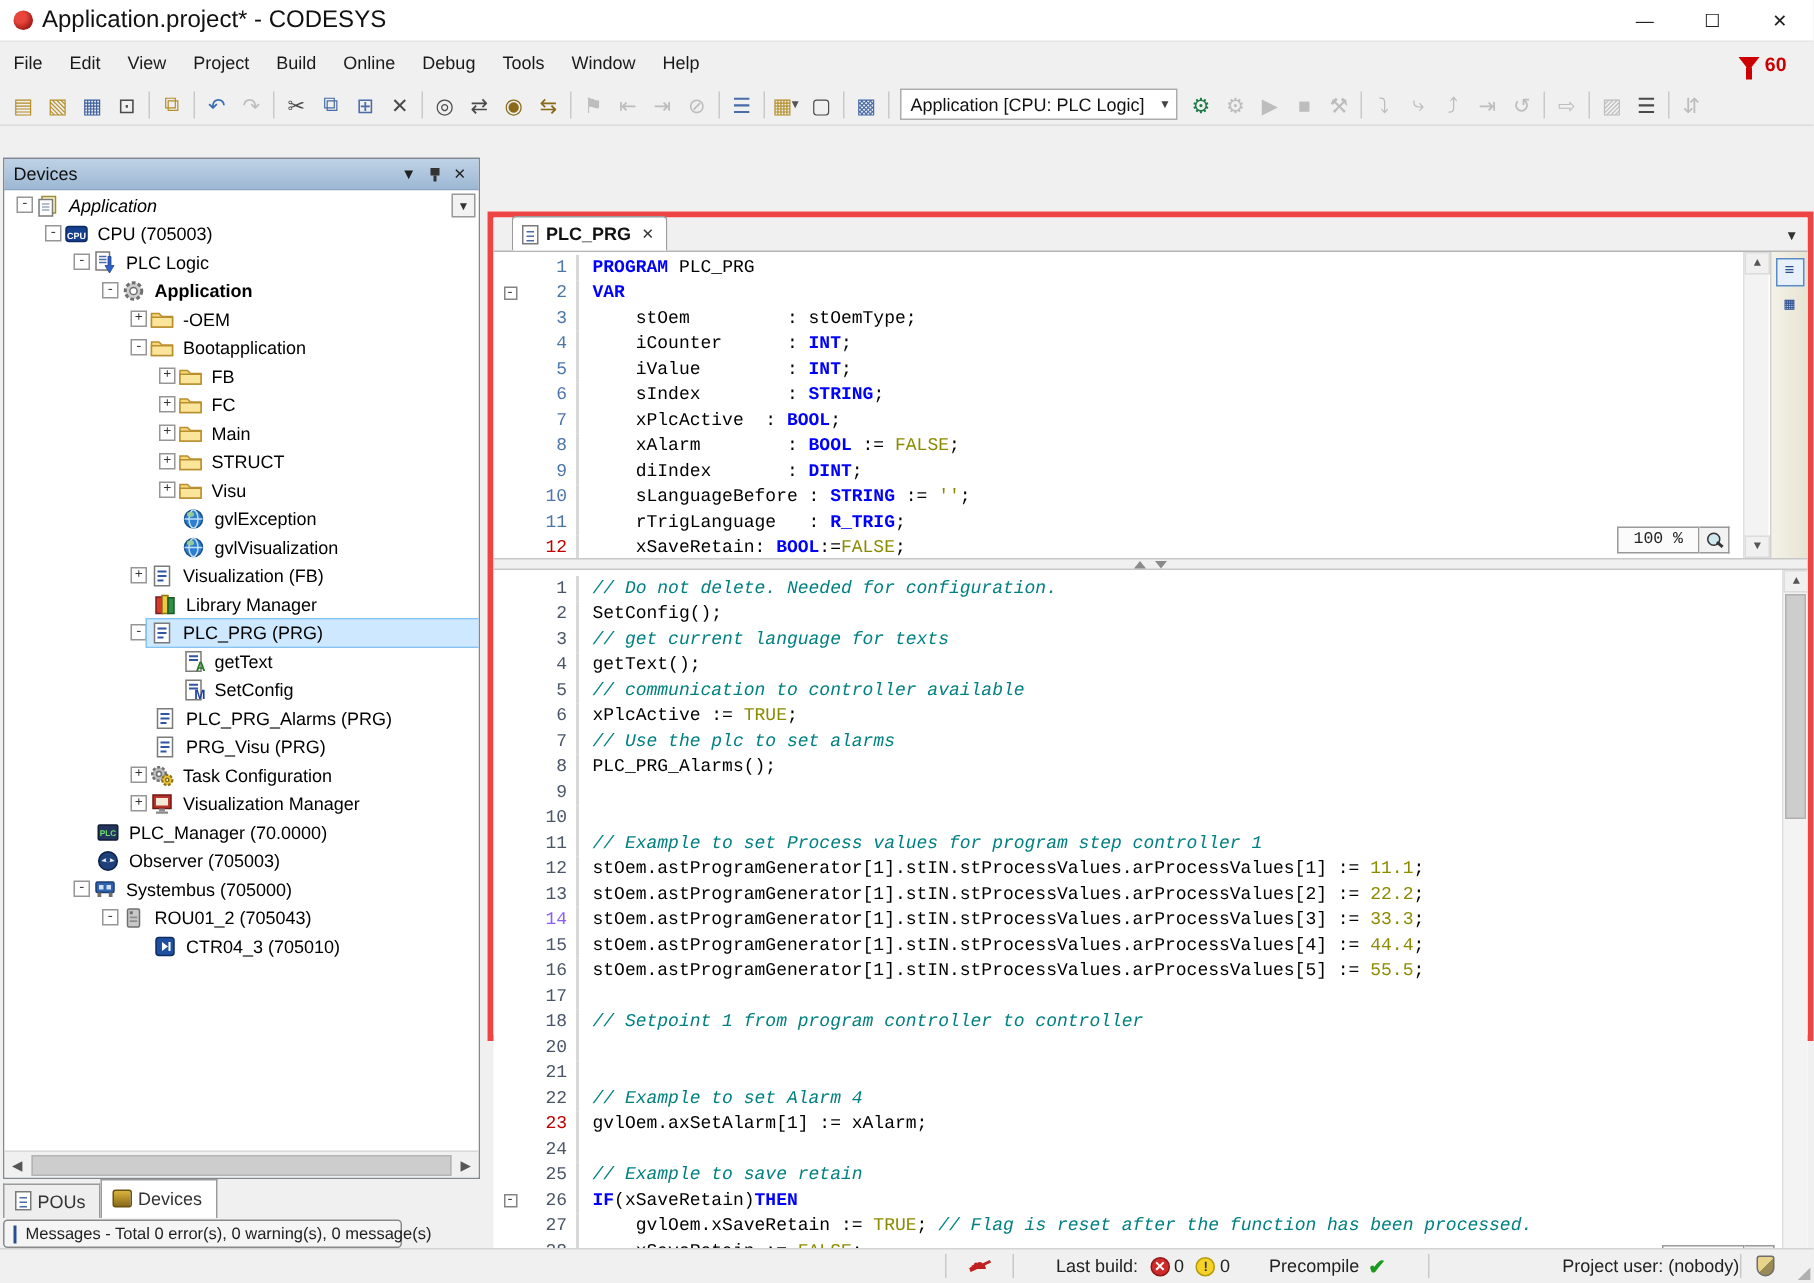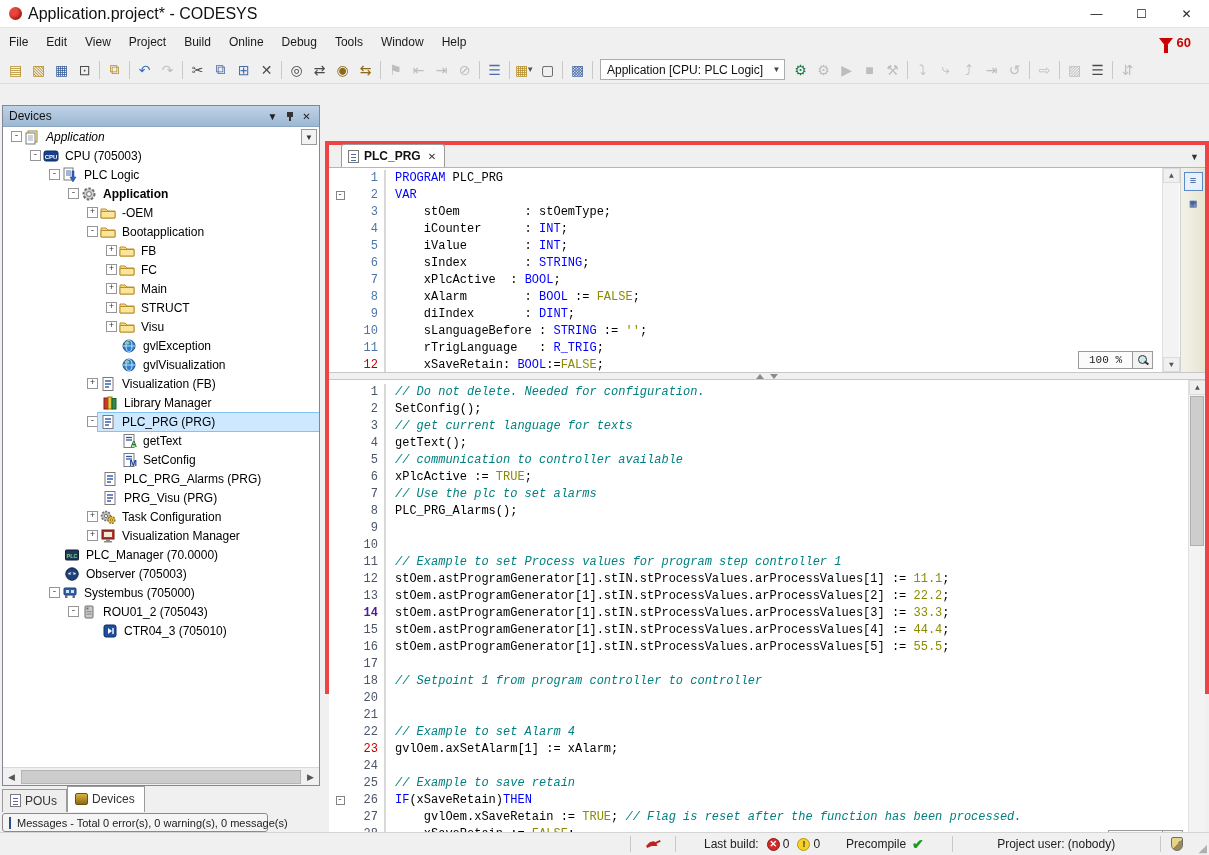--- a/index.html
+++ b/index.html
@@ -71,21 +71,21 @@
   #doc-tab-label { font-size:12px; font-weight:bold; color:#111; }
   #tab-close { font-size:10px; color:#333; margin-left:2px; }
   #tab-list-arrow { position:absolute; right:6px; bottom:5px; font-size:9px; color:#333; }
 
   .code-font { font-family:"Liberation Mono",monospace; font-size:12px; line-height:17px; }
   .code-line { height:17px; display:flex; white-space:pre; position:relative; }
   .fold-col { width:22px; flex:none; display:flex; align-items:center; justify-content:center; }
   .fold-box { width:9px; height:9px; border:1px solid #848484; font-size:9px; line-height:7px; text-align:center; color:#333; background:#fff; font-family:"Liberation Mono",monospace; }
   .num-col { width:33px; flex:none; text-align:right; padding-right:6px; }
   .code-text { padding-left:9px; border-left:2px solid #d8d8d8; flex:1; overflow:hidden; }
-  .kw { color:#0000ff; font-weight:normal; }
+  .kw { color:#0000ff; font-weight:bold; }
   .id { color:#000000; }
   .lit { color:#8b8b00; }
   .com { color:#008080; font-style:italic; }
   .red-underline { position:absolute; left:66px; top:15px; height:4px; background:#d41414; border-radius:2px; }
 
   #decl-section { position:absolute; left:0; top:23px; width:100%; height:204px; background:#fff; overflow:hidden; }
   #decl-lines { position:absolute; left:0; top:2px; right:49px; }
   #decl-scrollbar { position:absolute; right:26px; top:0; width:17px; height:100%; background:#f3f3f3; border-left:1px solid #e0e0e0; }
   #view-strip { position:absolute; right:0; top:0; width:25px; height:100%; background:linear-gradient(90deg,#f4f2e8,#e7e4d3); border-left:1px solid #cfcfcf; display:flex; flex-direction:column; align-items:center; padding-top:4px; gap:4px; }
   .strip-btn { width:19px; height:19px; display:flex; align-items:center; justify-content:center; font-size:11px; color:#2a4d8f; border:1px solid transparent; }
@@ -686,21 +686,21 @@
         <div class="code-line"><span class="fold-col"></span><span class="num-col" style="color: rgb(74, 85, 104);">4</span><span class="code-text"><span class="id">getText();</span></span></div>
         <div class="code-line"><span class="fold-col"></span><span class="num-col" style="color: rgb(74, 85, 104);">5</span><span class="code-text"><span class="com">// communication to controller available</span></span></div>
         <div class="code-line"><span class="fold-col"></span><span class="num-col" style="color: rgb(74, 85, 104);">6</span><span class="code-text"><span class="id">xPlcActive := </span><span class="lit">TRUE</span><span class="id">;</span></span></div>
         <div class="code-line"><span class="fold-col"></span><span class="num-col" style="color: rgb(74, 85, 104);">7</span><span class="code-text"><span class="com">// Use the plc to set alarms</span></span></div>
         <div class="code-line"><span class="fold-col"></span><span class="num-col" style="color: rgb(74, 85, 104);">8</span><span class="code-text"><span class="id">PLC_PRG_Alarms();</span></span></div>
         <div class="code-line"><span class="fold-col"></span><span class="num-col" style="color: rgb(74, 85, 104);">9</span><span class="code-text"></span></div>
         <div class="code-line"><span class="fold-col"></span><span class="num-col" style="color: rgb(74, 85, 104);">10</span><span class="code-text"></span></div>
         <div class="code-line"><span class="fold-col"></span><span class="num-col" style="color: rgb(74, 85, 104);">11</span><span class="code-text"><span class="com">// Example to set Process values for program step controller 1</span></span></div>
         <div class="code-line"><span class="fold-col"></span><span class="num-col" style="color: rgb(74, 85, 104);">12</span><span class="code-text"><span class="id">stOem.astProgramGenerator[1].stIN.stProcessValues.arProcessValues[1] := </span><span class="lit">11.1</span><span class="id">;</span></span></div>
         <div class="code-line"><span class="fold-col"></span><span class="num-col" style="color: rgb(74, 85, 104);">13</span><span class="code-text"><span class="id">stOem.astProgramGenerator[1].stIN.stProcessValues.arProcessValues[2] := </span><span class="lit">22.2</span><span class="id">;</span></span></div>
-        <div class="code-line"><span class="fold-col"></span><span class="num-col" style="color: #4c1d95; font-weight: bold;">14</span><span class="code-text"><span class="id">stOem.astProgramGenerator[1].stIN.stProcessValues.arProcessValues[3] := </span><span class="lit">33.3</span><span class="id">;</span></span></div>
+        <div class="code-line"><span class="fold-col"></span><span class="num-col" style="color: #8b5cf6;">14</span><span class="code-text"><span class="id">stOem.astProgramGenerator[1].stIN.stProcessValues.arProcessValues[3] := </span><span class="lit">33.3</span><span class="id">;</span></span></div>
         <div class="code-line"><span class="fold-col"></span><span class="num-col" style="color: rgb(74, 85, 104);">15</span><span class="code-text"><span class="id">stOem.astProgramGenerator[1].stIN.stProcessValues.arProcessValues[4] := </span><span class="lit">44.4</span><span class="id">;</span></span></div>
         <div class="code-line"><span class="fold-col"></span><span class="num-col" style="color: rgb(74, 85, 104);">16</span><span class="code-text"><span class="id">stOem.astProgramGenerator[1].stIN.stProcessValues.arProcessValues[5] := </span><span class="lit">55.5</span><span class="id">;</span></span></div>
         <div class="code-line"><span class="fold-col"></span><span class="num-col" style="color: rgb(74, 85, 104);">17</span><span class="code-text"></span></div>
         <div class="code-line"><span class="fold-col"></span><span class="num-col" style="color: rgb(74, 85, 104);">18</span><span class="code-text"><span class="com">// Setpoint 1 from program controller to controller</span></span></div>
         <div class="code-line"><span class="fold-col"></span><span class="num-col" style="color: rgb(74, 85, 104);">20</span><span class="code-text"></span></div>
         <div class="code-line"><span class="fold-col"></span><span class="num-col" style="color: rgb(74, 85, 104);">21</span><span class="code-text"></span></div>
         <div class="code-line"><span class="fold-col"></span><span class="num-col" style="color: rgb(74, 85, 104);">22</span><span class="code-text"><span class="com">// Example to set Alarm 4</span></span></div>
         <div class="code-line"><span class="fold-col"></span><span class="num-col" style="color: rgb(192, 0, 0);">23</span><span class="code-text"><span class="id">gvlOem.axSetAlarm[1] := xAlarm;</span></span></div>
         <div class="code-line"><span class="fold-col"></span><span class="num-col" style="color: rgb(74, 85, 104);">24</span><span class="code-text"></span></div>
         <div class="code-line"><span class="fold-col"></span><span class="num-col" style="color: rgb(74, 85, 104);">25</span><span class="code-text"><span class="com">// Example to save retain</span></span></div>
@@ -726,17 +726,17 @@
   <span id="offline-icon"></span>
   <span class="sb-sep"></span>
   <span style="margin-left:28px;">Last build:</span>
   <span class="stat-circle err">✕</span>
   <span>0</span>
   <span class="stat-circle warn">!</span>
   <span>0</span>
   <span style="margin-left:26px;">Precompile</span>
   <span id="precompile-check">✔</span>
   <span class="sb-sep" style="margin-left:28px;"></span>
-  <span style="flex:1; text-align:center;">Project user: (nobody)</span>
+  <span style="flex:1; text-align:right;">Project user: (nobody)</span>
   <span class="sb-sep"></span>
   <span id="shield"></span>
   <span id="grip">◢</span>
 </div>
 
 </body></html>

